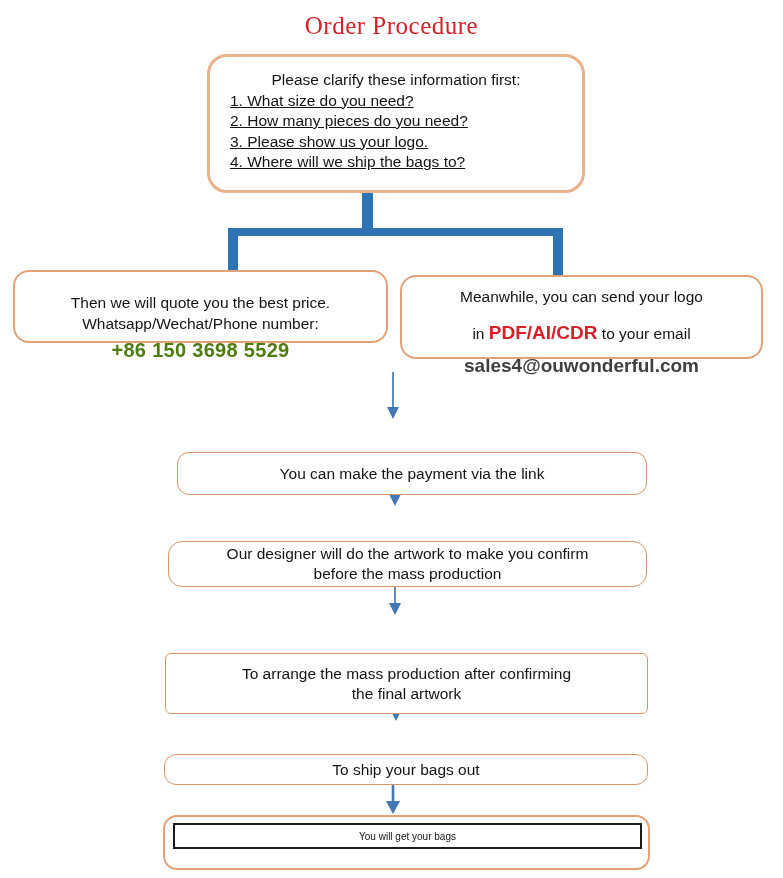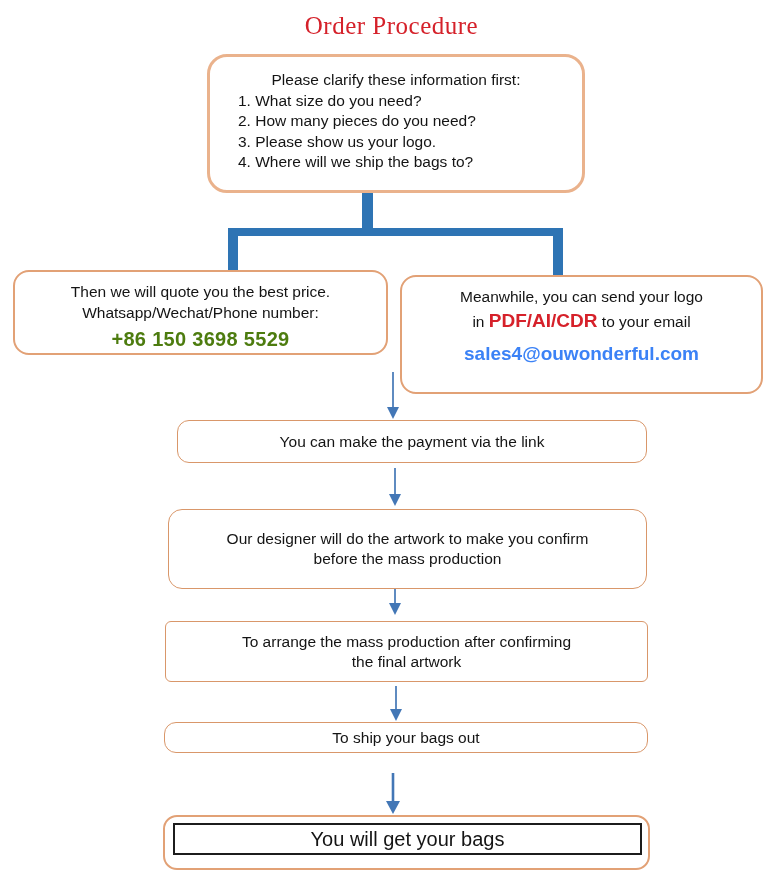--- a/index.html
+++ b/index.html
@@ -34,98 +34,99 @@
   .top-box {
     left: 207px; top: 54px;
     width: 378px; height: 139px;
     border: 3px solid #eab28c;
     border-radius: 20px;
     font-size: 15.5px;
     line-height: 20.5px;
     padding-top: 13px;
   }
   .top-heading { text-align: center; }
-  .top-item { padding-left: 28px; }
+  .top-item { padding-left: 20px; text-decoration: underline; }
 
   
   .connector { position: absolute; background: #2e74b4; }
   .conn-stem   { left: 362px; top: 193px; width: 11px; height: 38px; }
   .conn-hbar   { left: 228px; top: 228px; width: 335px; height: 8px; }
   .conn-drop-l { left: 228px; top: 228px; width: 10px; height: 43px; }
   .conn-drop-r { left: 553px; top: 228px; width: 10px; height: 48px; }
 
   
   .left-box {
     left: 13px; top: 270px;
-    width: 375px; height: 85px;
+    width: 375px; height: 73px;
     border: 2px solid #e2a176;
     border-radius: 16px;
     text-align: center;
     font-size: 15.5px;
     line-height: 21px;
-    padding-top: 9px;
+    padding-top: 20px;
   }
   .wavy {
     text-decoration-style: wavy;
     text-decoration-color: #e0242c;
     text-decoration-thickness: 1px;
     text-underline-offset: 3px;
   }
   .phone {
     margin-top: 6px;
     font-size: 20px;
     font-weight: 700;
     letter-spacing: 0.3px;
     color: #4d7c0f;
   }
   .right-box {
     left: 400px; top: 275px;
-    width: 363px; height: 119px;
+    width: 363px; height: 84px;
     border: 2px solid #e2a176;
     border-radius: 16px;
     text-align: center;
     font-size: 15.5px;
   }
   .rb-line1 { margin-top: 11px; }
-  .rb-line2 { margin-top: 4px; }
+  .rb-line2 { margin-top: 16px; }
   .formats { font-size: 19px; font-weight: 700; color: #d6212a; }
-  .email   { margin-top: 11px; font-size: 19px; font-weight: 700; color: #3b82f6; }
+  .email   { margin-top: 11px; font-size: 19px; font-weight: 700; color: #404040; }
 
   
   .step {
     border: 1.5px solid #d9976a;
     border-radius: 12px;
     display: flex;
     flex-direction: column;
     justify-content: center;
     align-items: center;
     text-align: center;
     font-size: 15.5px;
     line-height: 20px;
+    margin-top: 32px;
   }
   .step-payment    { left: 177px; top: 420px; width: 470px; height: 43px; }
-  .step-designer   { left: 168px; top: 509px; width: 479px; height: 80px; border-radius: 14px; }
+  .step-designer   { left: 168px; top: 509px; width: 479px; height: 46px; border-radius: 14px; }
   .step-production { left: 165px; top: 621px; width: 483px; height: 61px; border-radius: 6px; }
   .step-ship       { left: 164px; top: 722px; width: 484px; height: 31px; }
   .final-outer {
     left: 163px; top: 815px;
     width: 487px; height: 55px;
     border: 2px solid #e2a176;
     border-radius: 14px;
   }
   .final-inner {
     position: absolute;
     left: 8px; right: 6px; top: 6px;
-    height: 32px;
+    height: 26px;
     border: 2px solid #1c1c1c;
     box-sizing: border-box;
     display: flex;
     align-items: center;
     justify-content: center;
-    font-size: 20px;
+    font-size: 10px;
   }
   .arrow { position: absolute; }
 </style>
 </head>
 <body>
 
 <div class="canvas">
 
   <h1 class="title">Order Procedure</h1>
 

